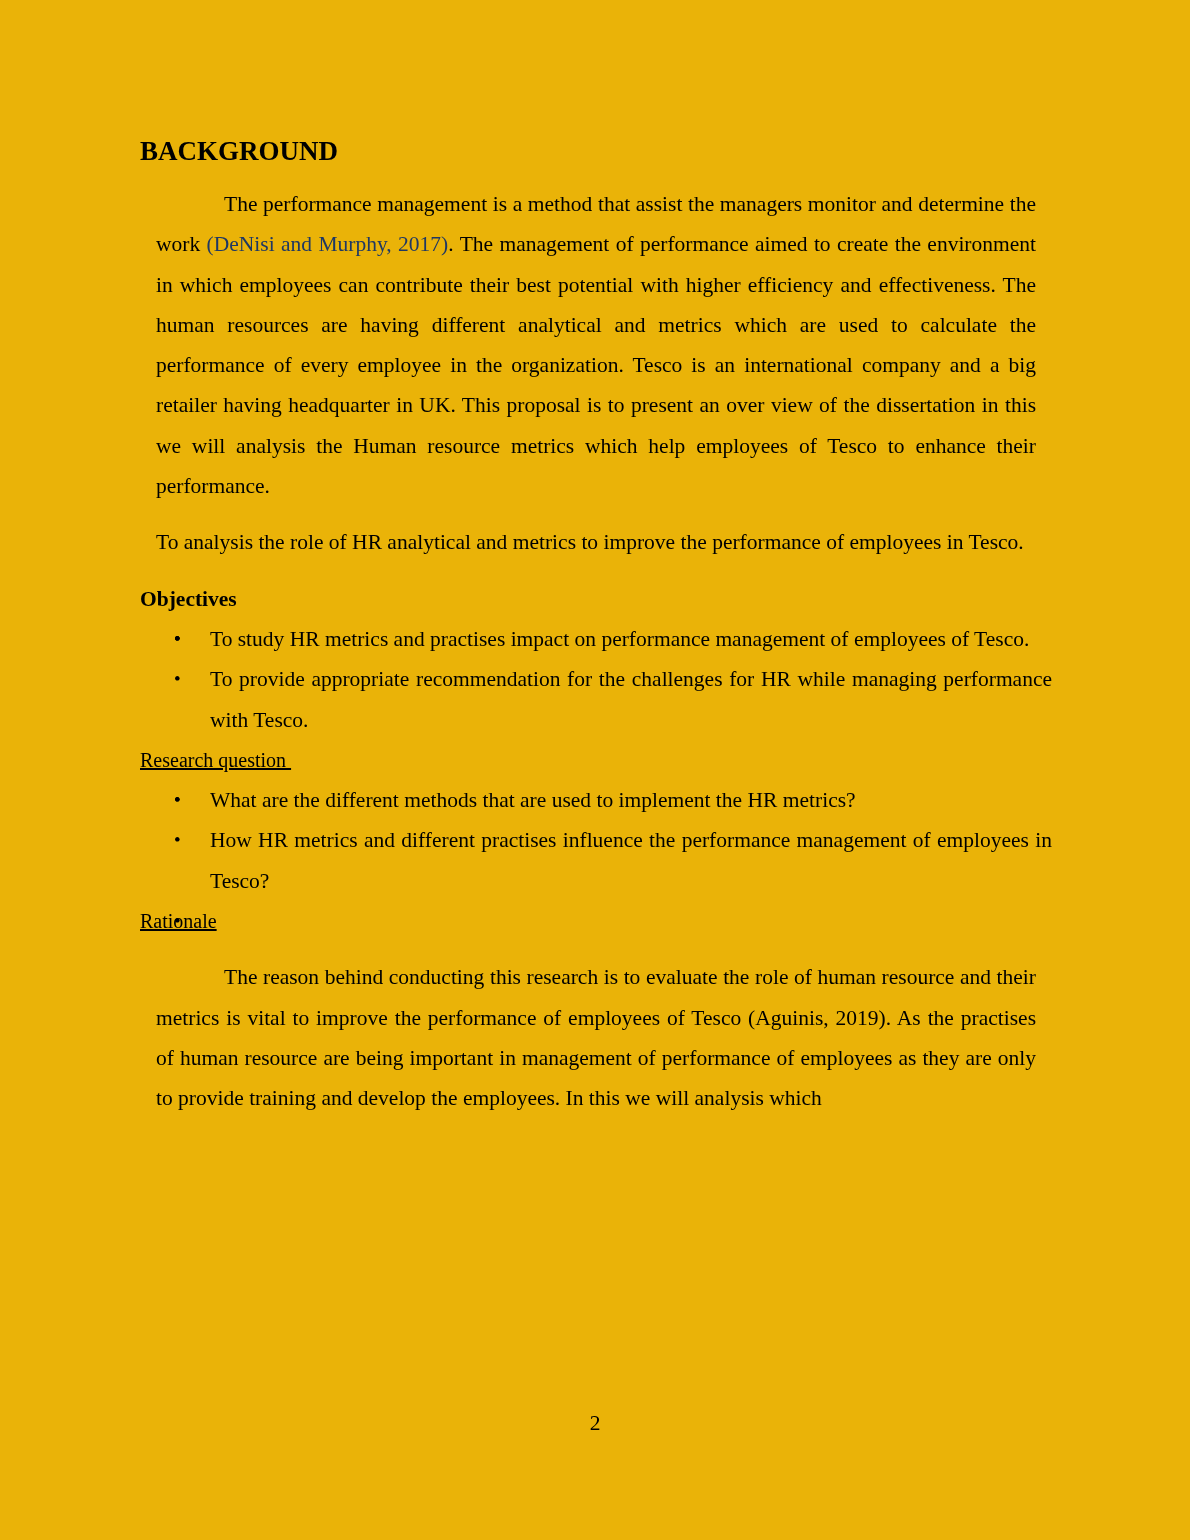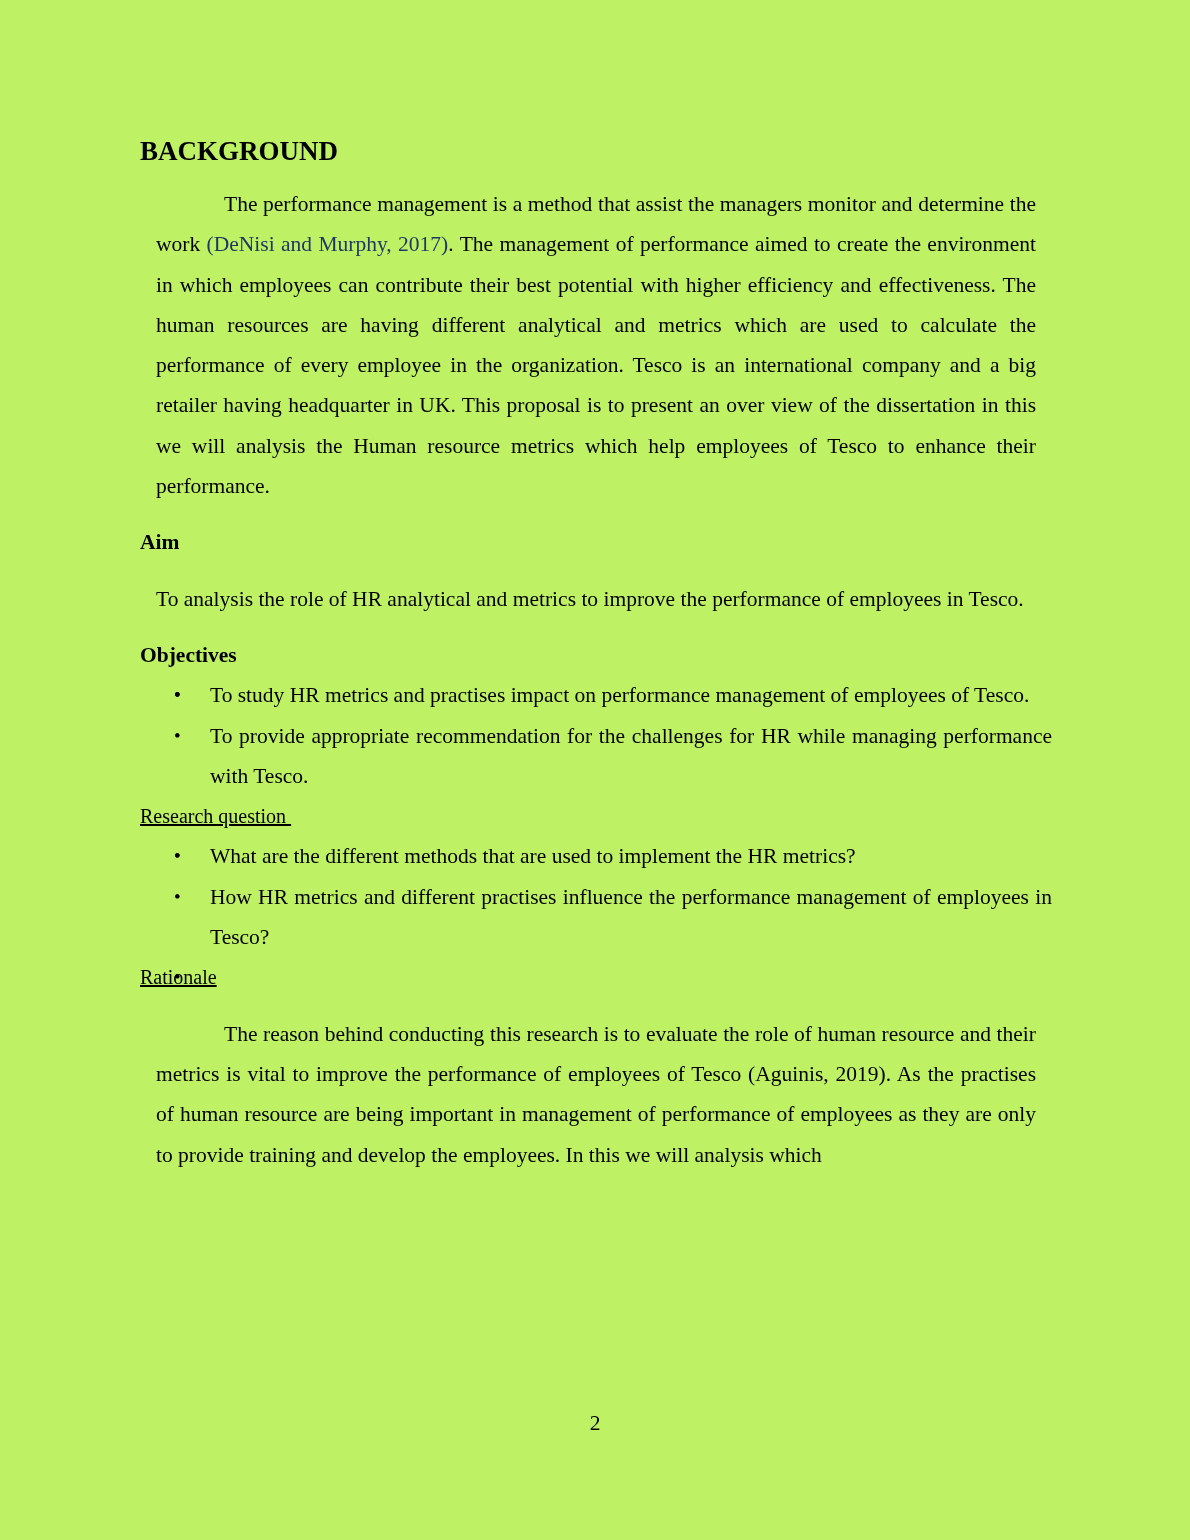--- a/index.html
+++ b/index.html
@@ -1,20 +1,20 @@
 <!DOCTYPE html>
 <html><head>
 <meta charset="utf-8">
 <style>
   html, body { margin: 0; padding: 0; background: #ffffff; }
   .page {
     position: relative;
     width: 1190px;
     height: 1540px;
-    background: #bef264;
+    background: #eab308;
     font-family: "Liberation Serif", "DejaVu Serif", serif;
     color: #000000;
     overflow: hidden;
     text-decoration: underline;
   }
   .content {
     position: absolute;
     left: 140px;
     top: 134px;
     width: 912px;
@@ -77,21 +77,20 @@
 </head>
 <body>
 
 <div class="page">
   <div class="content">
 
     <h1 class="doc-title">BACKGROUND</h1>
 
     <p class="body-par indent"><span>The performance management is a method that assist the managers monitor and determine the work </span><span class="citation">(DeNisi and Murphy, 2017)</span><span>. The management of performance aimed to create the environment in which  employees can contribute their best potential with higher efficiency and effectiveness. The human resources are having different analytical and metrics which are used to calculate the performance of every employee in the organization. Tesco is an international company and a big retailer having headquarter in UK.  This proposal is to present an over view of the dissertation in this we will analysis the Human resource metrics which help employees of Tesco to enhance their performance.</span></p>
 
-    <h2 class="sub-heading">Aim</h2>
 
     <p class="body-par">To analysis the role of HR analytical and metrics to improve the performance of employees in Tesco.</p>
 
     <h2 class="sub-heading">Objectives</h2>
 
     <ul class="bullet-list">
       <li><span class="bullet">•</span></li>
       <li><span class="bullet">•</span></li>
       <li><span class="bullet">•</span><span>To study HR metrics and practises impact on performance management of employees of Tesco.</span></li>
       <li><span class="bullet">•</span><span>To provide appropriate recommendation for the challenges for HR while managing performance with Tesco.</span></li>

